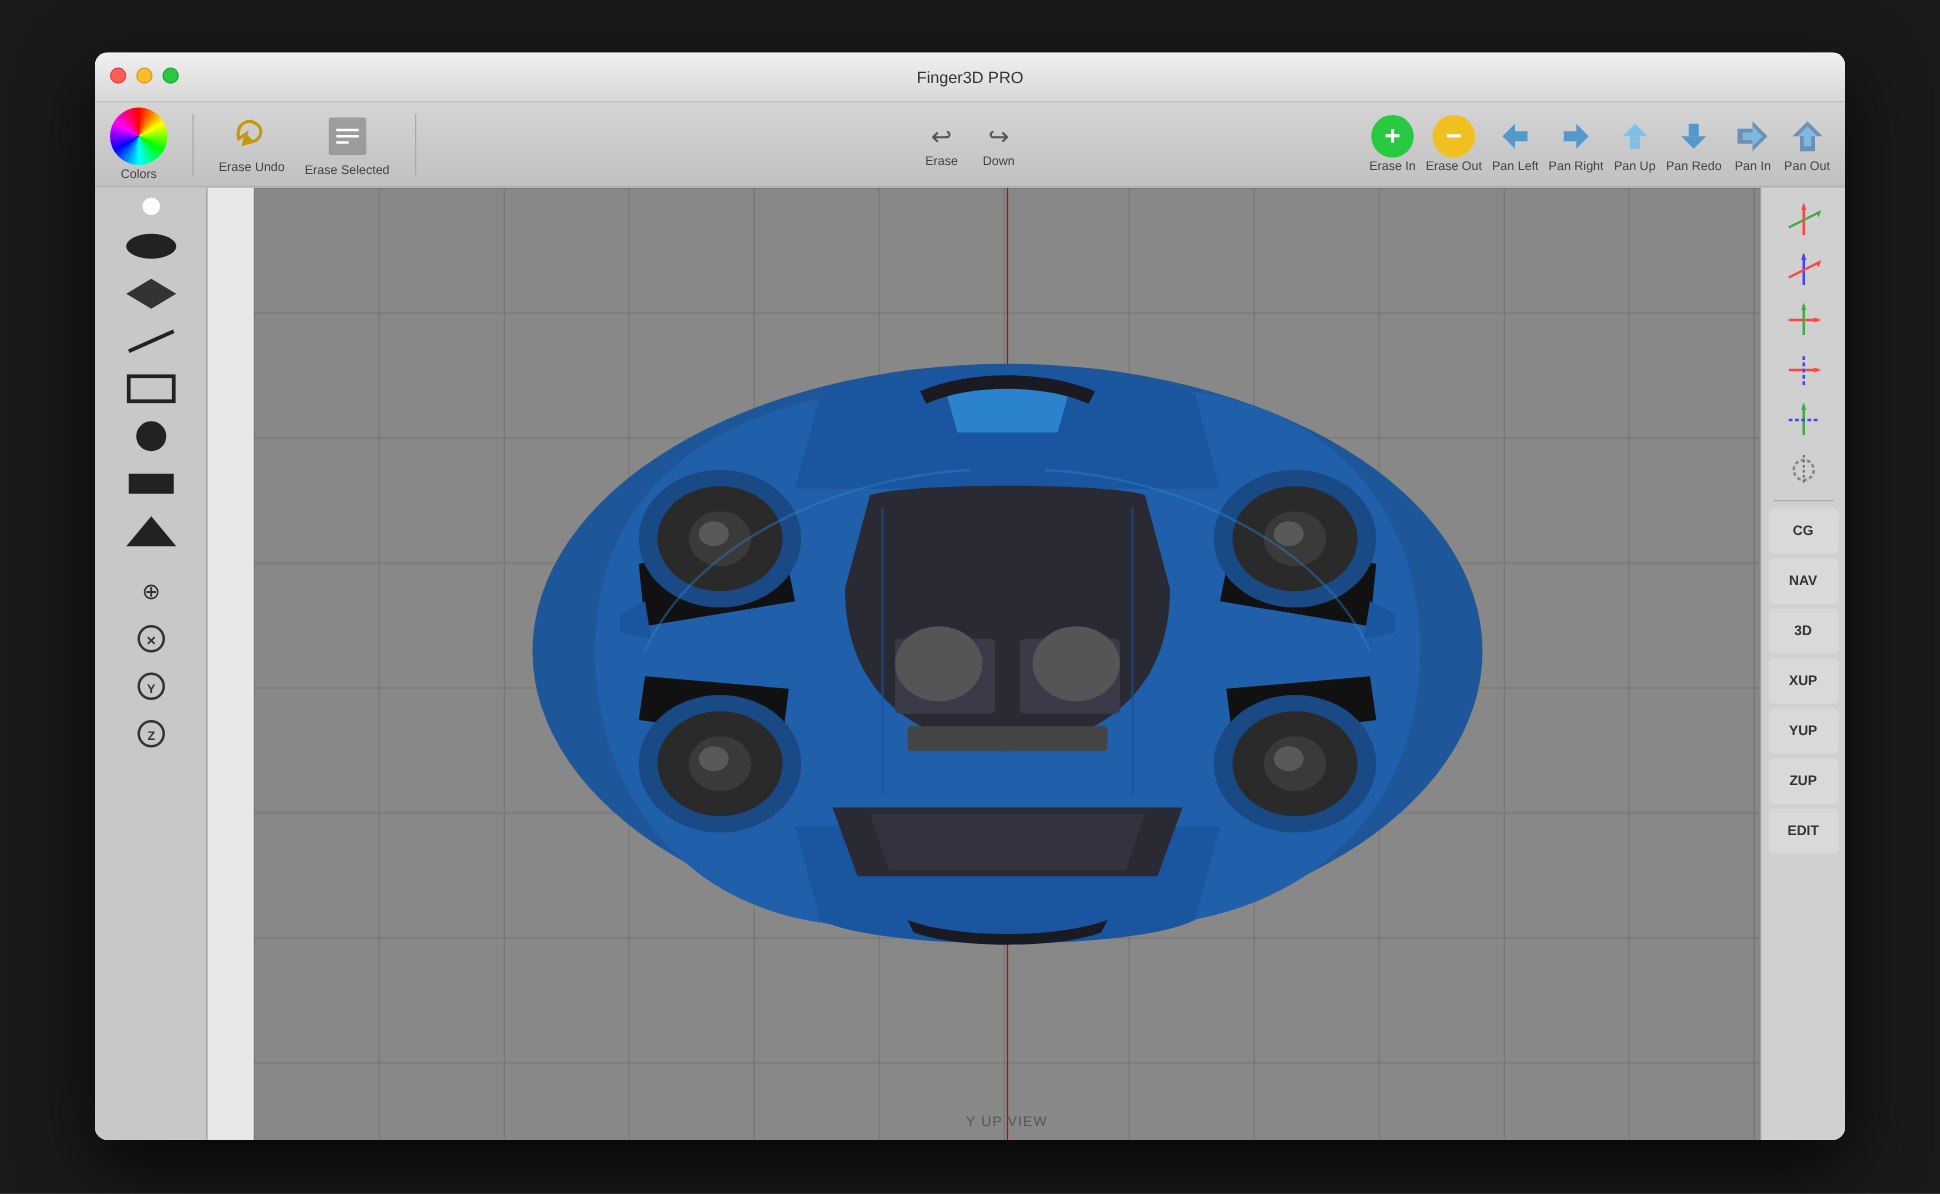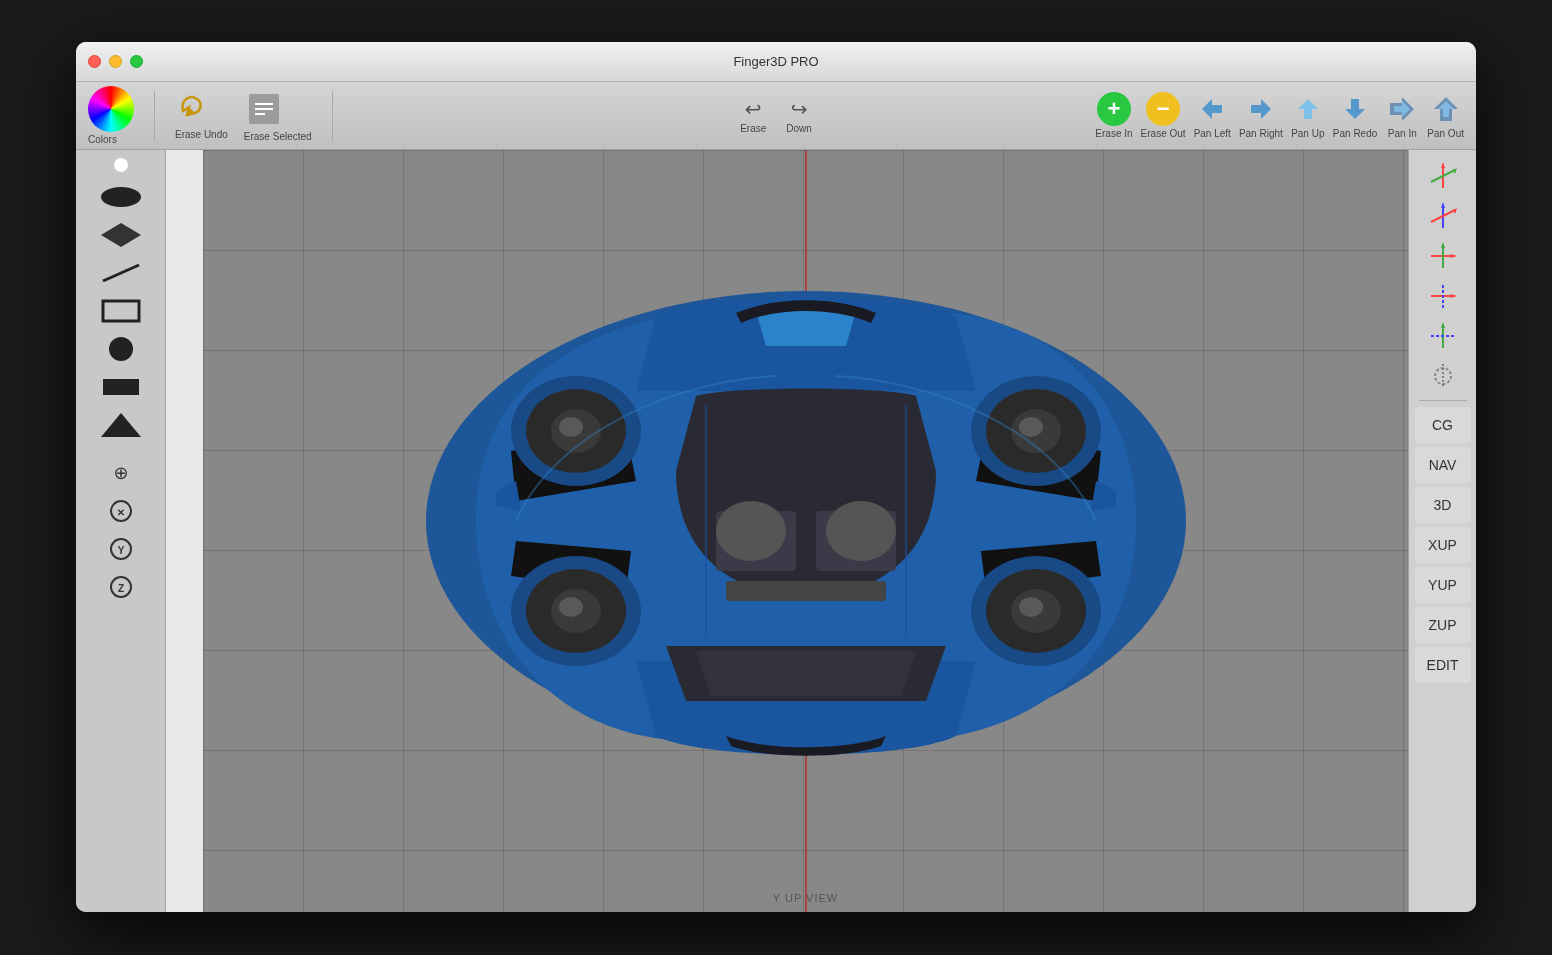--- a/index.html
+++ b/index.html
@@ -21,22 +21,22 @@
       display: flex;
       flex-direction: column;
       overflow: hidden;
     }
 
     
     .title-bar {
       height: 40px;
       background: linear-gradient(to bottom, #f0f0f0, #d8d8d8);
       display: flex;
-      align-items: center;
-      padding: 0 12px;
+      align-items: flex-start;
+      padding: 12px 12px;
       border-bottom: 1px solid #b0b0b0;
       position: relative;
       flex-shrink: 0;
     }
 
     .traffic-lights {
       display: flex;
       gap: 8px;
       align-items: center;
     }
@@ -69,20 +69,21 @@
       align-items: center;
       padding: 0 12px;
       gap: 16px;
       flex-shrink: 0;
       position: relative;
     }
 
     .toolbar-item {
       display: flex;
       flex-direction: column;
+      align-items: center;
       gap: 2px;
       cursor: pointer;
     }
 
     .toolbar-item-label {
       font-size: 10px;
       color: #444;
     }
 
     .colors-btn {
@@ -280,22 +281,22 @@
     }
 
     .right-btn {
       width: 56px;
       height: 36px;
       display: flex;
       align-items: center;
       justify-content: center;
       cursor: pointer;
       border-radius: 4px;
-      font-size: 14px;
-      font-weight: 400;
+      font-size: 11px;
+      font-weight: 700;
       color: #333;
       background: rgba(255,255,255,0.2);
       text-align: right;
     }
 
     .right-icon-btn {
       width: 56px;
       height: 36px;
       display: flex;
       align-items: center;

